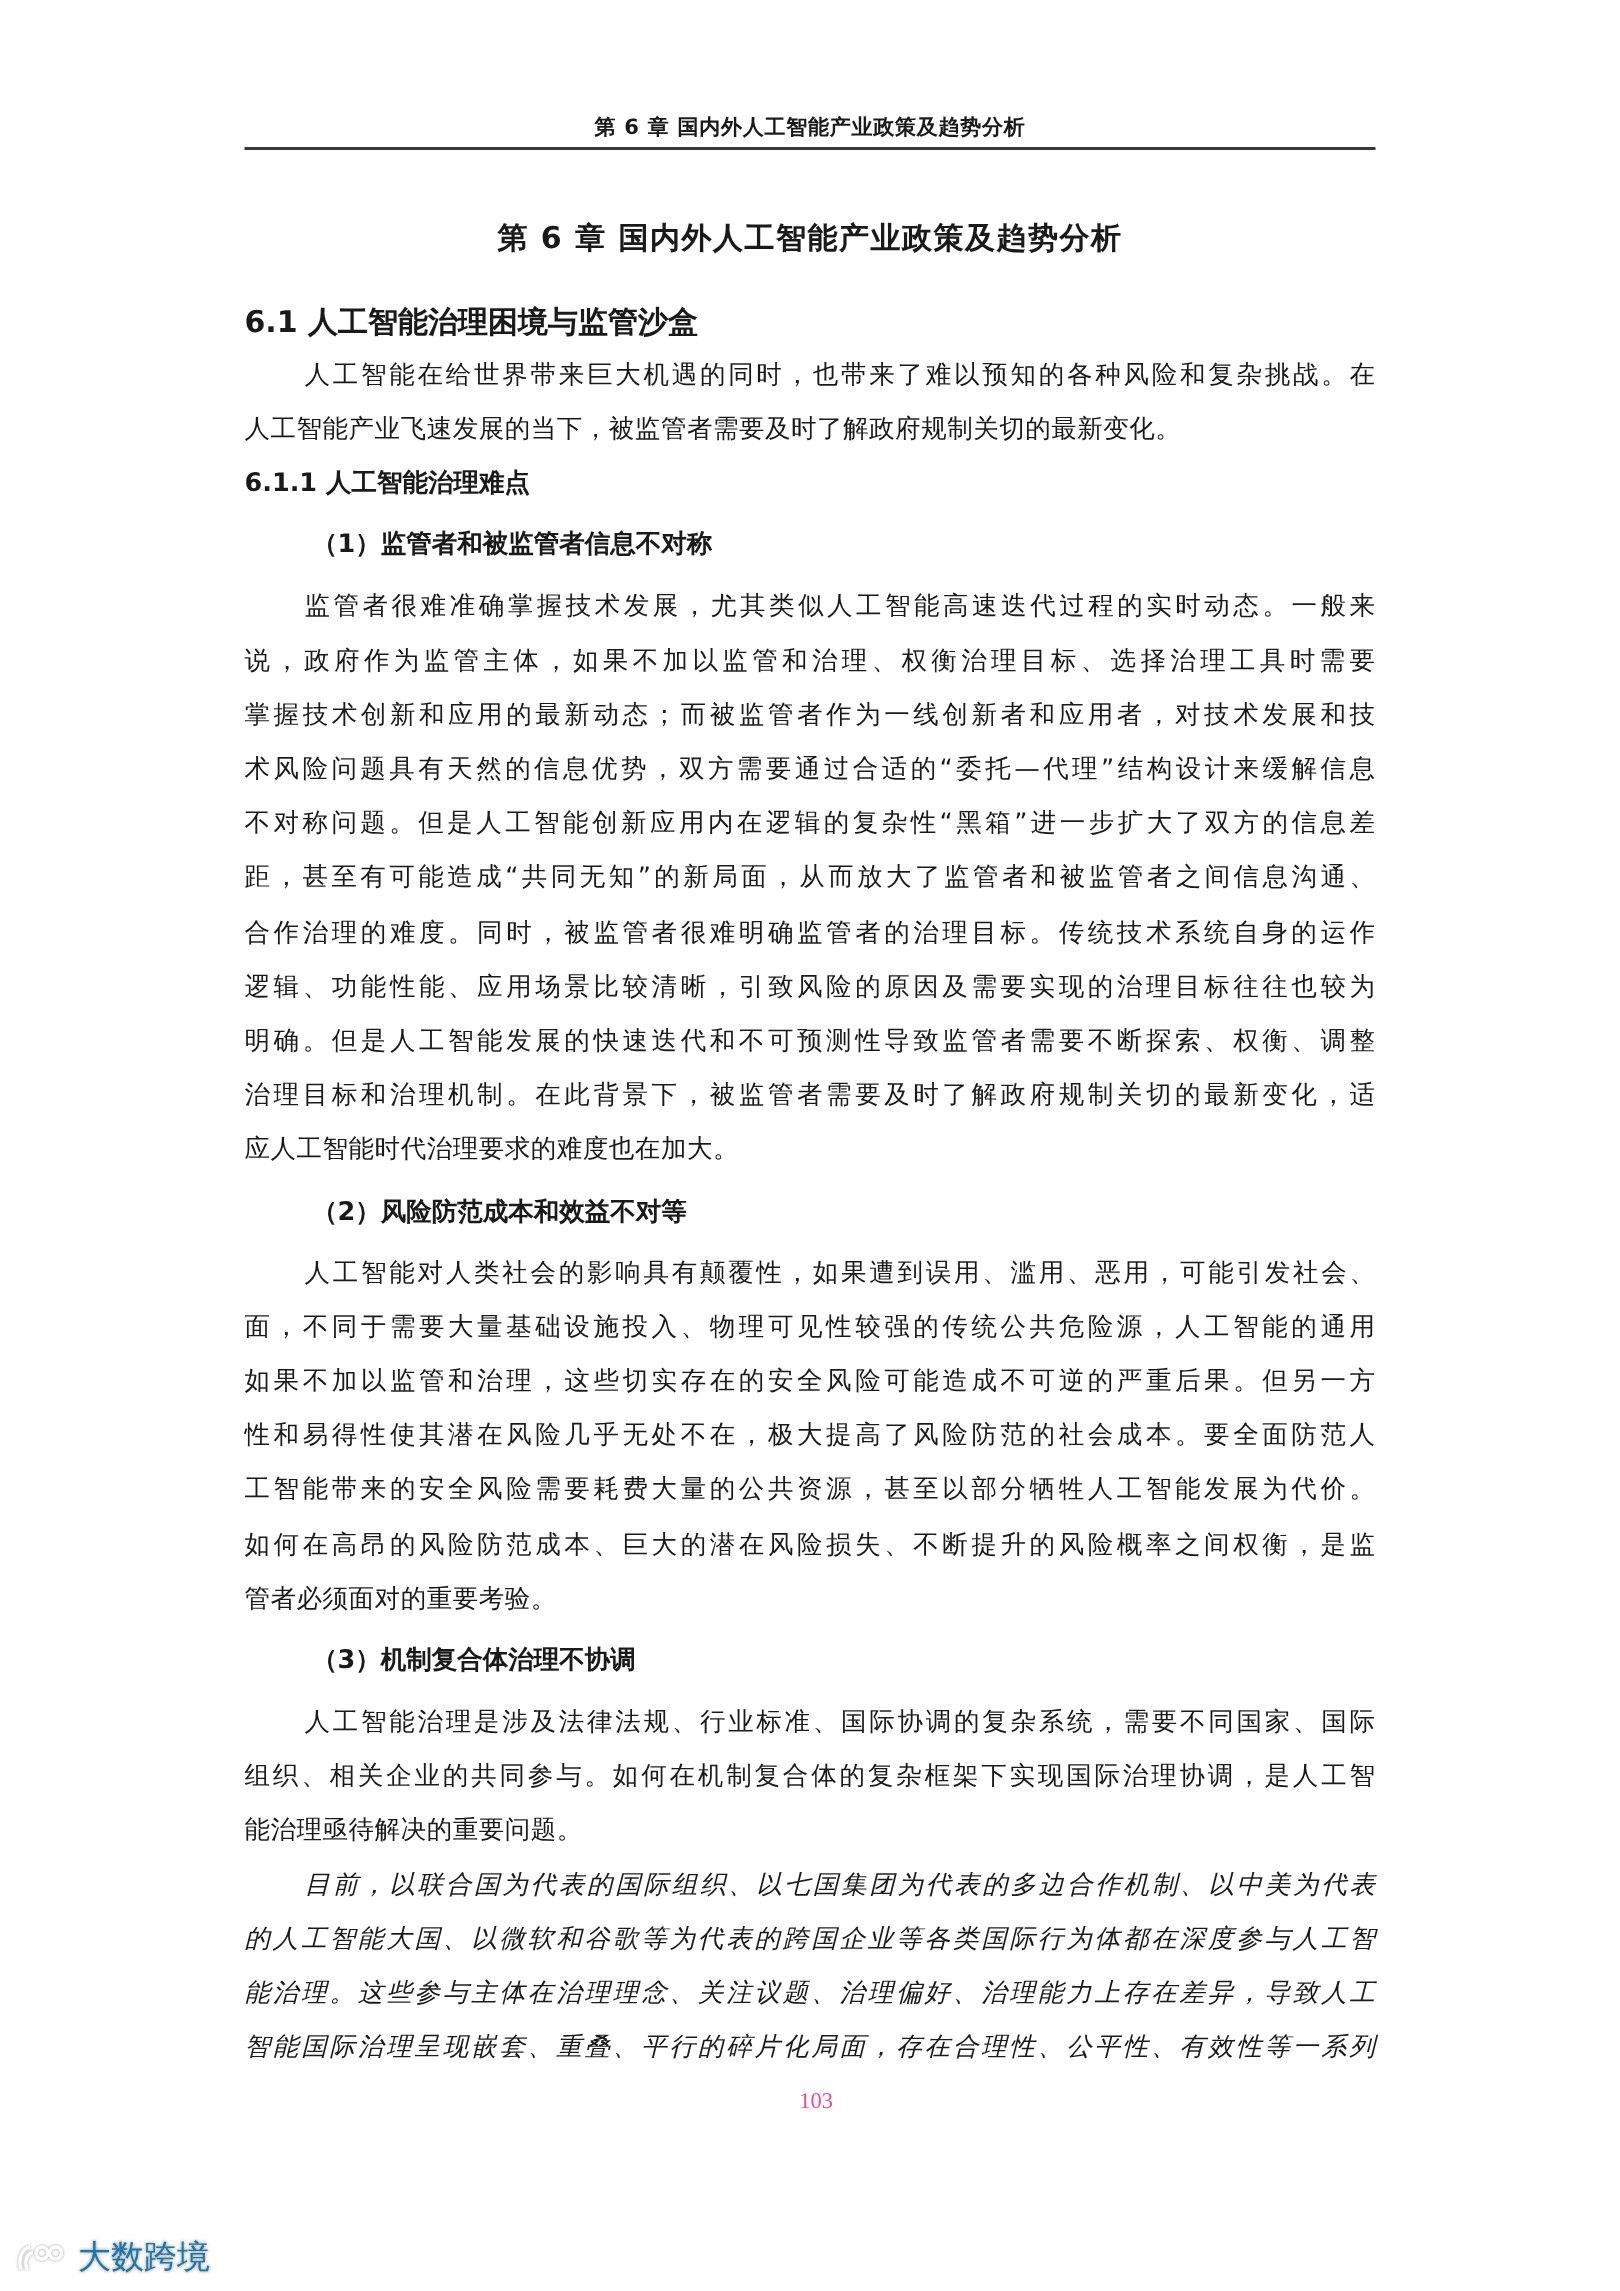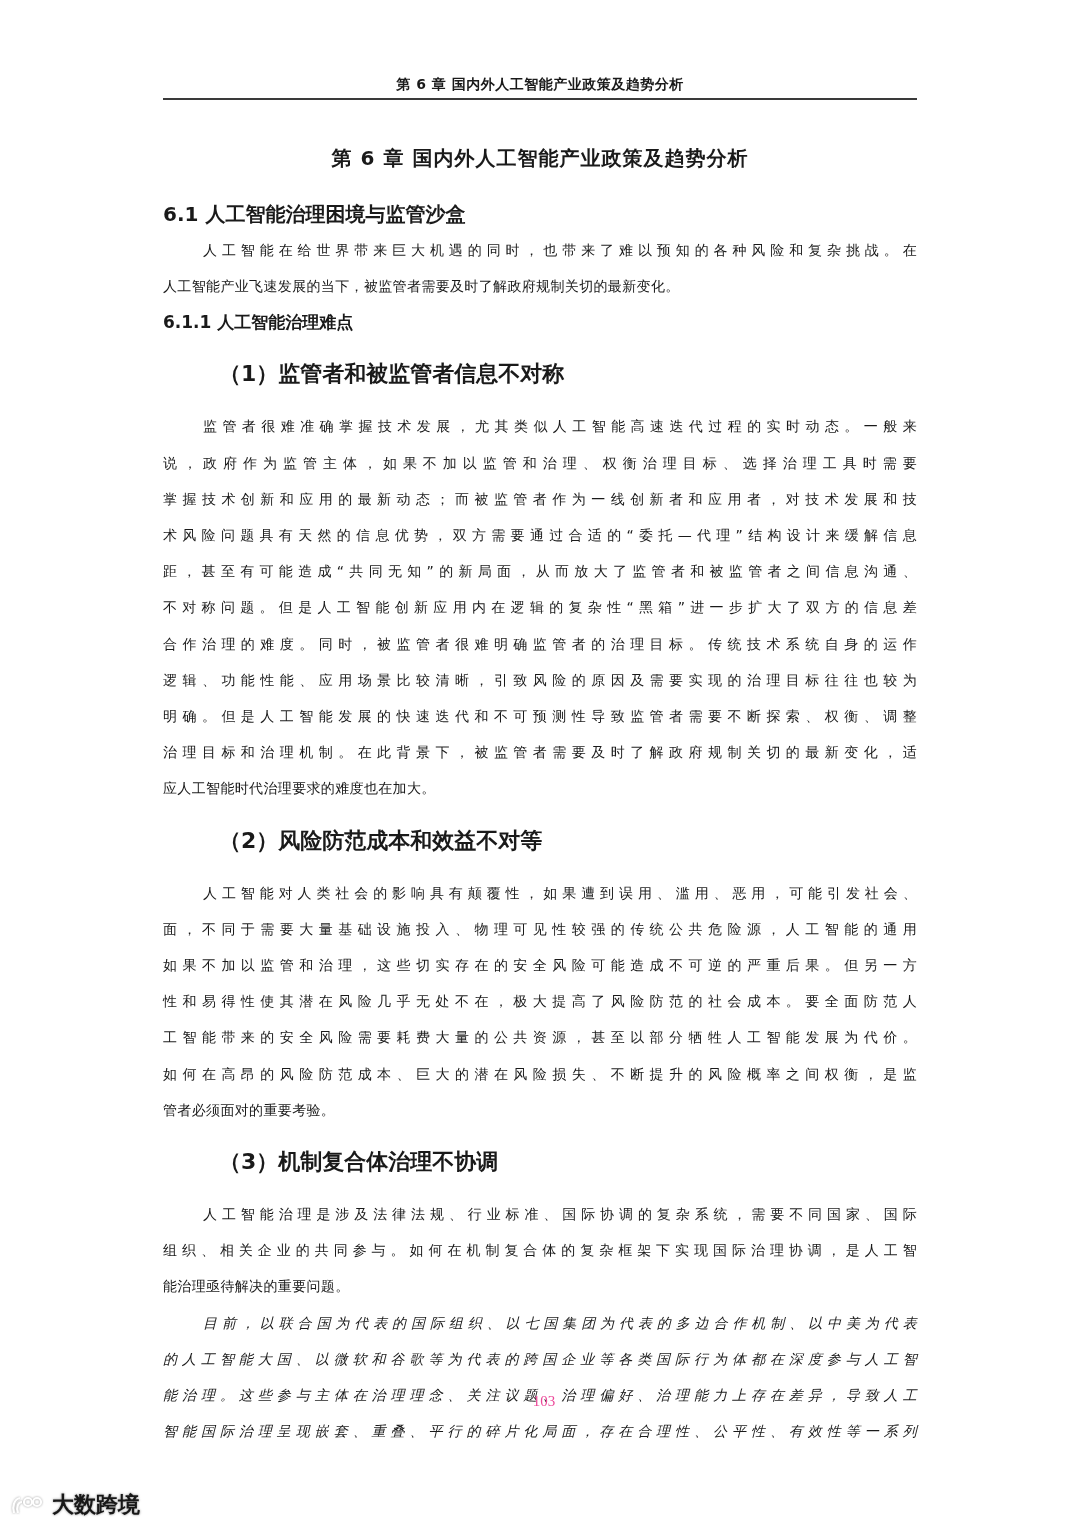--- a/index.html
+++ b/index.html
@@ -70,29 +70,29 @@
       font-family: "DejaVu Sans", "Liberation Sans", sans-serif;
       font-weight: bold;
       font-size: 17px;
       line-height: 36px;
       height: 36px;
       margin: 0;
     }
     .h4 {
       font-family: "DejaVu Sans", "Liberation Sans", sans-serif;
       font-weight: bold;
-      font-size: 22px;
+      font-size: 17px;
       line-height: 36px;
       height: 36px;
-      margin: 16px;
+      margin: 5px;
       padding-left: 40px;
     }
     .para {
       font-family: "DejaVu Sans", "Liberation Sans", sans-serif;
-      font-size: 14px;
+      font-size: 17px;
       line-height: 36.2px;
       margin: 0;
       text-align: justify;
       text-indent: 2em;
       letter-spacing: 0.35px;
     }
     .para .line {
       display: block;
       white-space: nowrap;
       text-align: justify;
@@ -117,24 +117,24 @@
       font-family: "Liberation Serif", "DejaVu Serif", serif;
       color: #ec4899;
     }
     .watermark {
       position: absolute;
       left: 10px;
       top: 1490px;
       display: flex;
       align-items: center;
       gap: 6px;
-      color: #000000;
+      color: #0369a1;
       font-family: "DejaVu Sans", "Liberation Sans", sans-serif;
       font-size: 22px;
-      font-weight: bold;
+      font-weight: normal;
       text-shadow: 0 0 2px #9a9a9a, 0 0 3px #bbbbbb;
       opacity: 0.9;
     }
     .watermark-logo {
       width: 36px;
       height: 24px;
     }
   </style>
 </head>
 <body>
@@ -155,22 +155,22 @@
     </p>
 
     <h3 class="h3">6.1.1  人工智能治理难点</h3>
 
     <h4 class="h4">（1）监管者和被监管者信息不对称</h4>
     <p class="para" style="text-indent:0;">
       <span class="line first">监管者很难准确掌握技术发展，尤其类似人工智能高速迭代过程的实时动态。一般来</span>
       <span class="line">说，政府作为监管主体，如果不加以监管和治理、权衡治理目标、选择治理工具时需要</span>
       <span class="line">掌握技术创新和应用的最新动态；而被监管者作为一线创新者和应用者，对技术发展和技</span>
       <span class="line">术风险问题具有天然的信息优势，双方需要通过合适的“委托—代理”结构设计来缓解信息</span>
+      <span class="line">不对称问题。但是人工智能创新应用内在逻辑的复杂性“黑箱”进一步扩大了双方的信息差</span>
       <span class="line">距，甚至有可能造成“共同无知”的新局面，从而放大了监管者和被监管者之间信息沟通、</span>
-      <span class="line">不对称问题。但是人工智能创新应用内在逻辑的复杂性“黑箱”进一步扩大了双方的信息差</span>
       <span class="line">合作治理的难度。同时，被监管者很难明确监管者的治理目标。传统技术系统自身的运作</span>
       <span class="line">逻辑、功能性能、应用场景比较清晰，引致风险的原因及需要实现的治理目标往往也较为</span>
       <span class="line">明确。但是人工智能发展的快速迭代和不可预测性导致监管者需要不断探索、权衡、调整</span>
       <span class="line">治理目标和治理机制。在此背景下，被监管者需要及时了解政府规制关切的最新变化，适</span>
       <span class="line last">应人工智能时代治理要求的难度也在加大。</span>
     </p>
 
     <h4 class="h4">（2）风险防范成本和效益不对等</h4>
     <p class="para" style="text-indent:0;">
       <span class="line first">人工智能对人类社会的影响具有颠覆性，如果遭到误用、滥用、恶用，可能引发社会、</span>

